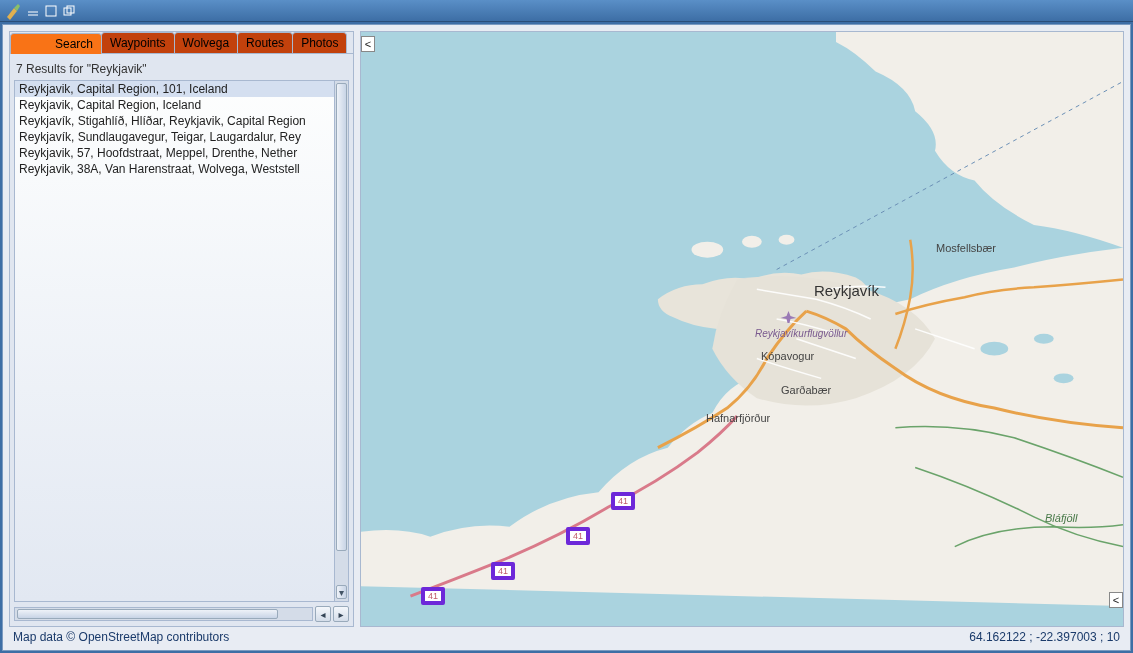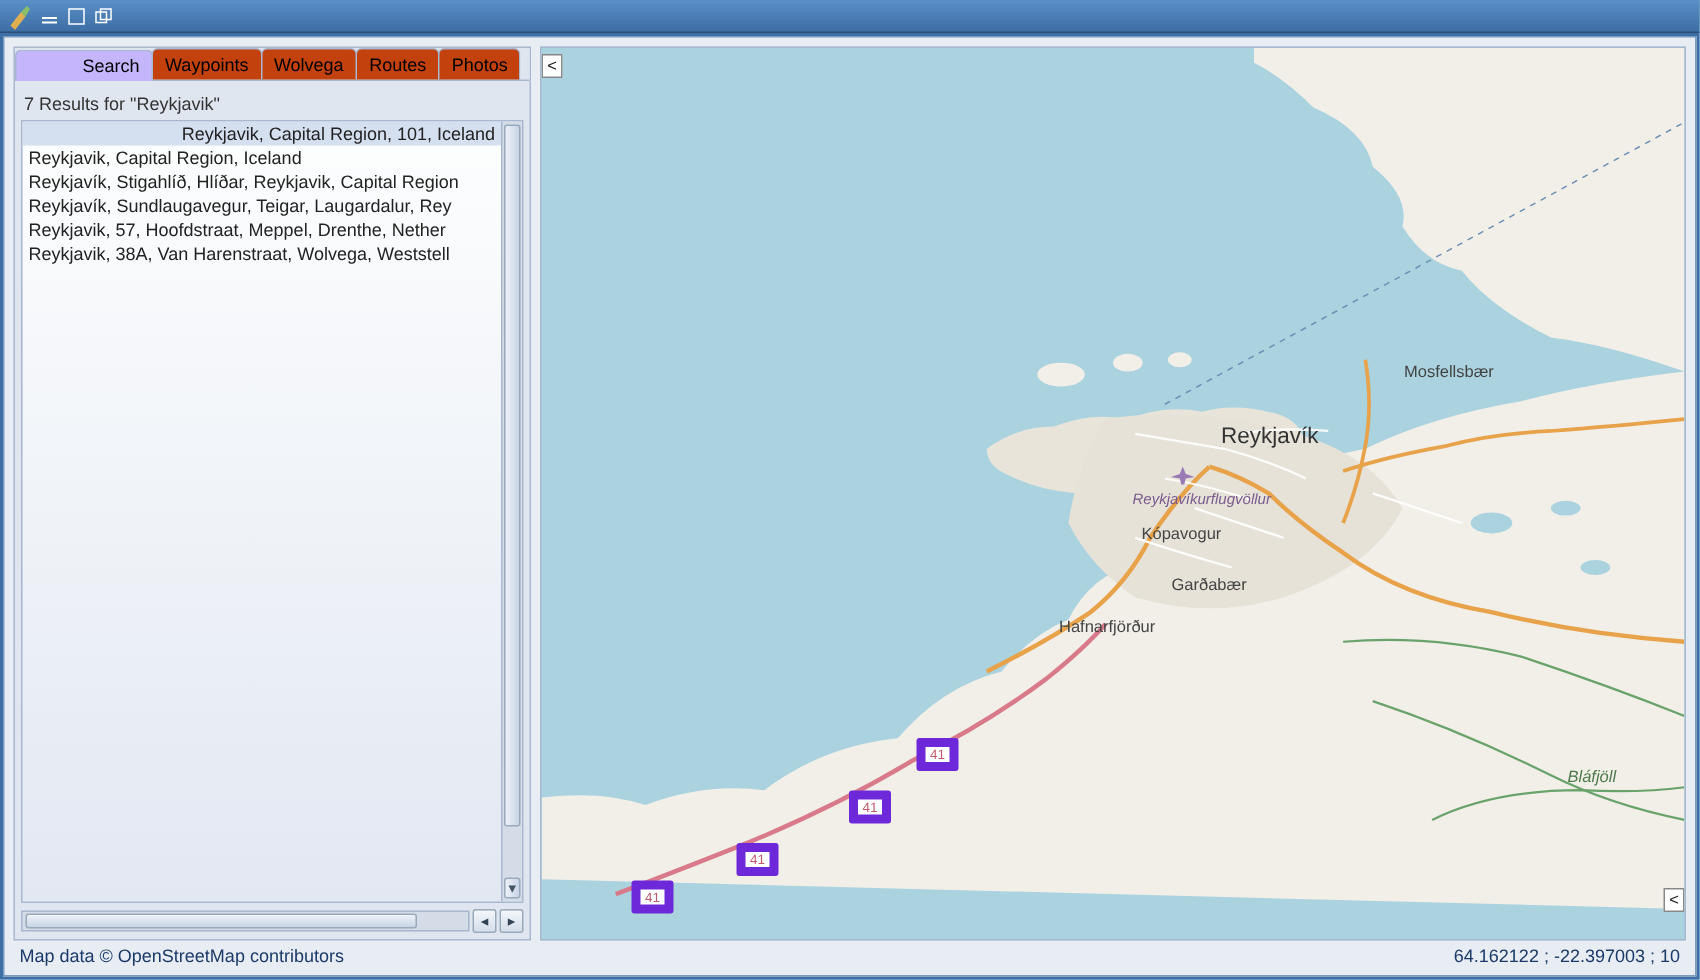--- a/index.html
+++ b/index.html
@@ -61,21 +61,21 @@
   padding: 3px 8px;
   border: 1px solid #a8b8d0;
   border-bottom: none;
   background: #c2410c;
   margin-right: -1px;
   font-size: 12px;
   border-top-left-radius: 4px;
   border-top-right-radius: 4px;
 }
 .tab.active {
-  background: #c4b5fd;
+  background: #f97316;
   position: relative;
   top: 1px;
   padding-left: 44px;
 }
 .panel-body {
   flex: 1;
   display: flex;
   flex-direction: column;
   padding: 4px;
   min-height: 0;
@@ -99,21 +99,20 @@
 .results-items .item {
   padding: 1px 4px;
   white-space: nowrap;
   overflow: hidden;
   text-overflow: clip;
   font-size: 12px;
   color: #222;
 }
 .results-items .item.selected {
   background: #d4dff0;
-  text-align: right;
 }
 .vscroll {
   width: 14px;
   background: #d4dce8;
   border-left: 1px solid #a8b8d0;
   position: relative;
 }
 .vscroll .thumb {
   position: absolute;
   left: 1px; right: 1px;
@@ -185,21 +184,21 @@
   color: #444;
   white-space: nowrap;
   pointer-events: none;
 }
 .map-label.big { font-size: 15px; color: #333; font-weight: 500; }
 .map-label.italic { font-style: italic; color: #7a5a8f; font-size:10px;margin-left:19px;}
 .map-label.green { font-style: italic; color: #4a7a4a; margin-left: 44px; }
 .route-shield {
   position: absolute;
   background: #fff;
-  border: 6px solid #6d28d9;
+  border: 4px solid #6d28d9;
   color: #c05a6a;
   font-size: 9px;
   padding: 0 3px;
   border-radius: 2px;
 }
 .statusbar {
   display: flex;
   justify-content: space-between;
   padding: 3px 4px 0 4px;
   color: #1a3a6a;

